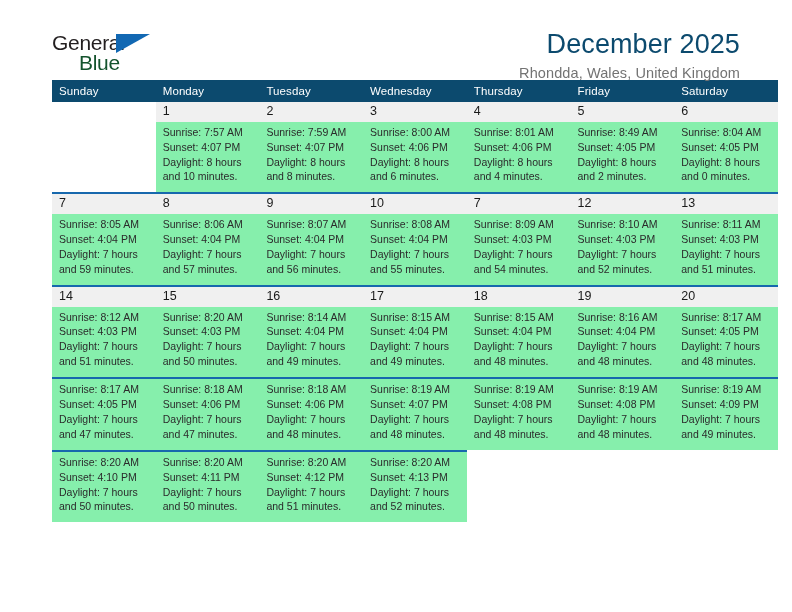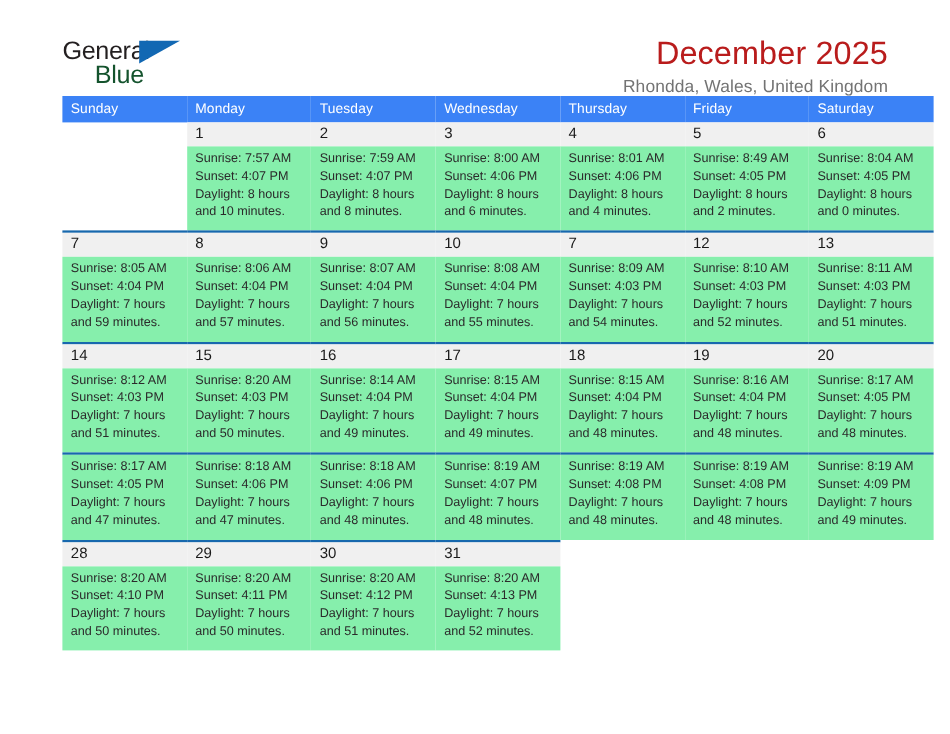--- a/index.html
+++ b/index.html
@@ -64,41 +64,41 @@
     border-left: 34px solid #1268b3;
     border-bottom: 19px solid transparent;
   }
   .titles {
     text-align: right;
     flex: 1 1 auto;
     padding-top: 0px;
   }
   .cal-title {
     font-size: 27px;
-    color: #b91c1c;
+    color: #0c4a6e;
     line-height: 1.05;
     font-weight: normal;
     letter-spacing: 0.1px;
   }
   .cal-sub {
     font-size: 14.5px;
     color: #737373;
     margin-top: 7px;
     letter-spacing: 0.1px;
   }
 
   
   .calendar {
     margin-top: 10px;
     width: 726px;
     border-collapse: collapse;
     table-layout: fixed;
   }
   .calendar th {
-    background: #3b82f6;
+    background: #0c4a6e;
     color: #ffffff;
     font-weight: normal;
     font-size: 11.5px;
     text-align: left;
     padding: 5px 0 5px 7px;
     height: 11px;
     letter-spacing: 0.1px;
   }
   .weeksep td {
     padding: 0;
@@ -406,29 +406,20 @@
         </tr>
         <tr class="weeksep">
           <td></td>
           <td></td>
           <td></td>
           <td></td>
           <td class="blank"></td>
           <td class="blank"></td>
           <td class="blank"></td>
         </tr>
-        <tr class="daynum-row">
-          <td>28</td>
-          <td>29</td>
-          <td>30</td>
-          <td>31</td>
-          <td class="blank"></td>
-          <td class="blank"></td>
-          <td class="blank"></td>
-        </tr>
         <tr class="info-row">
           <td>
             <span class="info-line">Sunrise: 8:20 AM</span>
             <span class="info-line">Sunset: 4:10 PM</span>
             <span class="info-line">Daylight: 7 hours</span>
             <span class="info-line">and 50 minutes.</span>
           </td>
           <td>
             <span class="info-line">Sunrise: 8:20 AM</span>
             <span class="info-line">Sunset: 4:11 PM</span>

